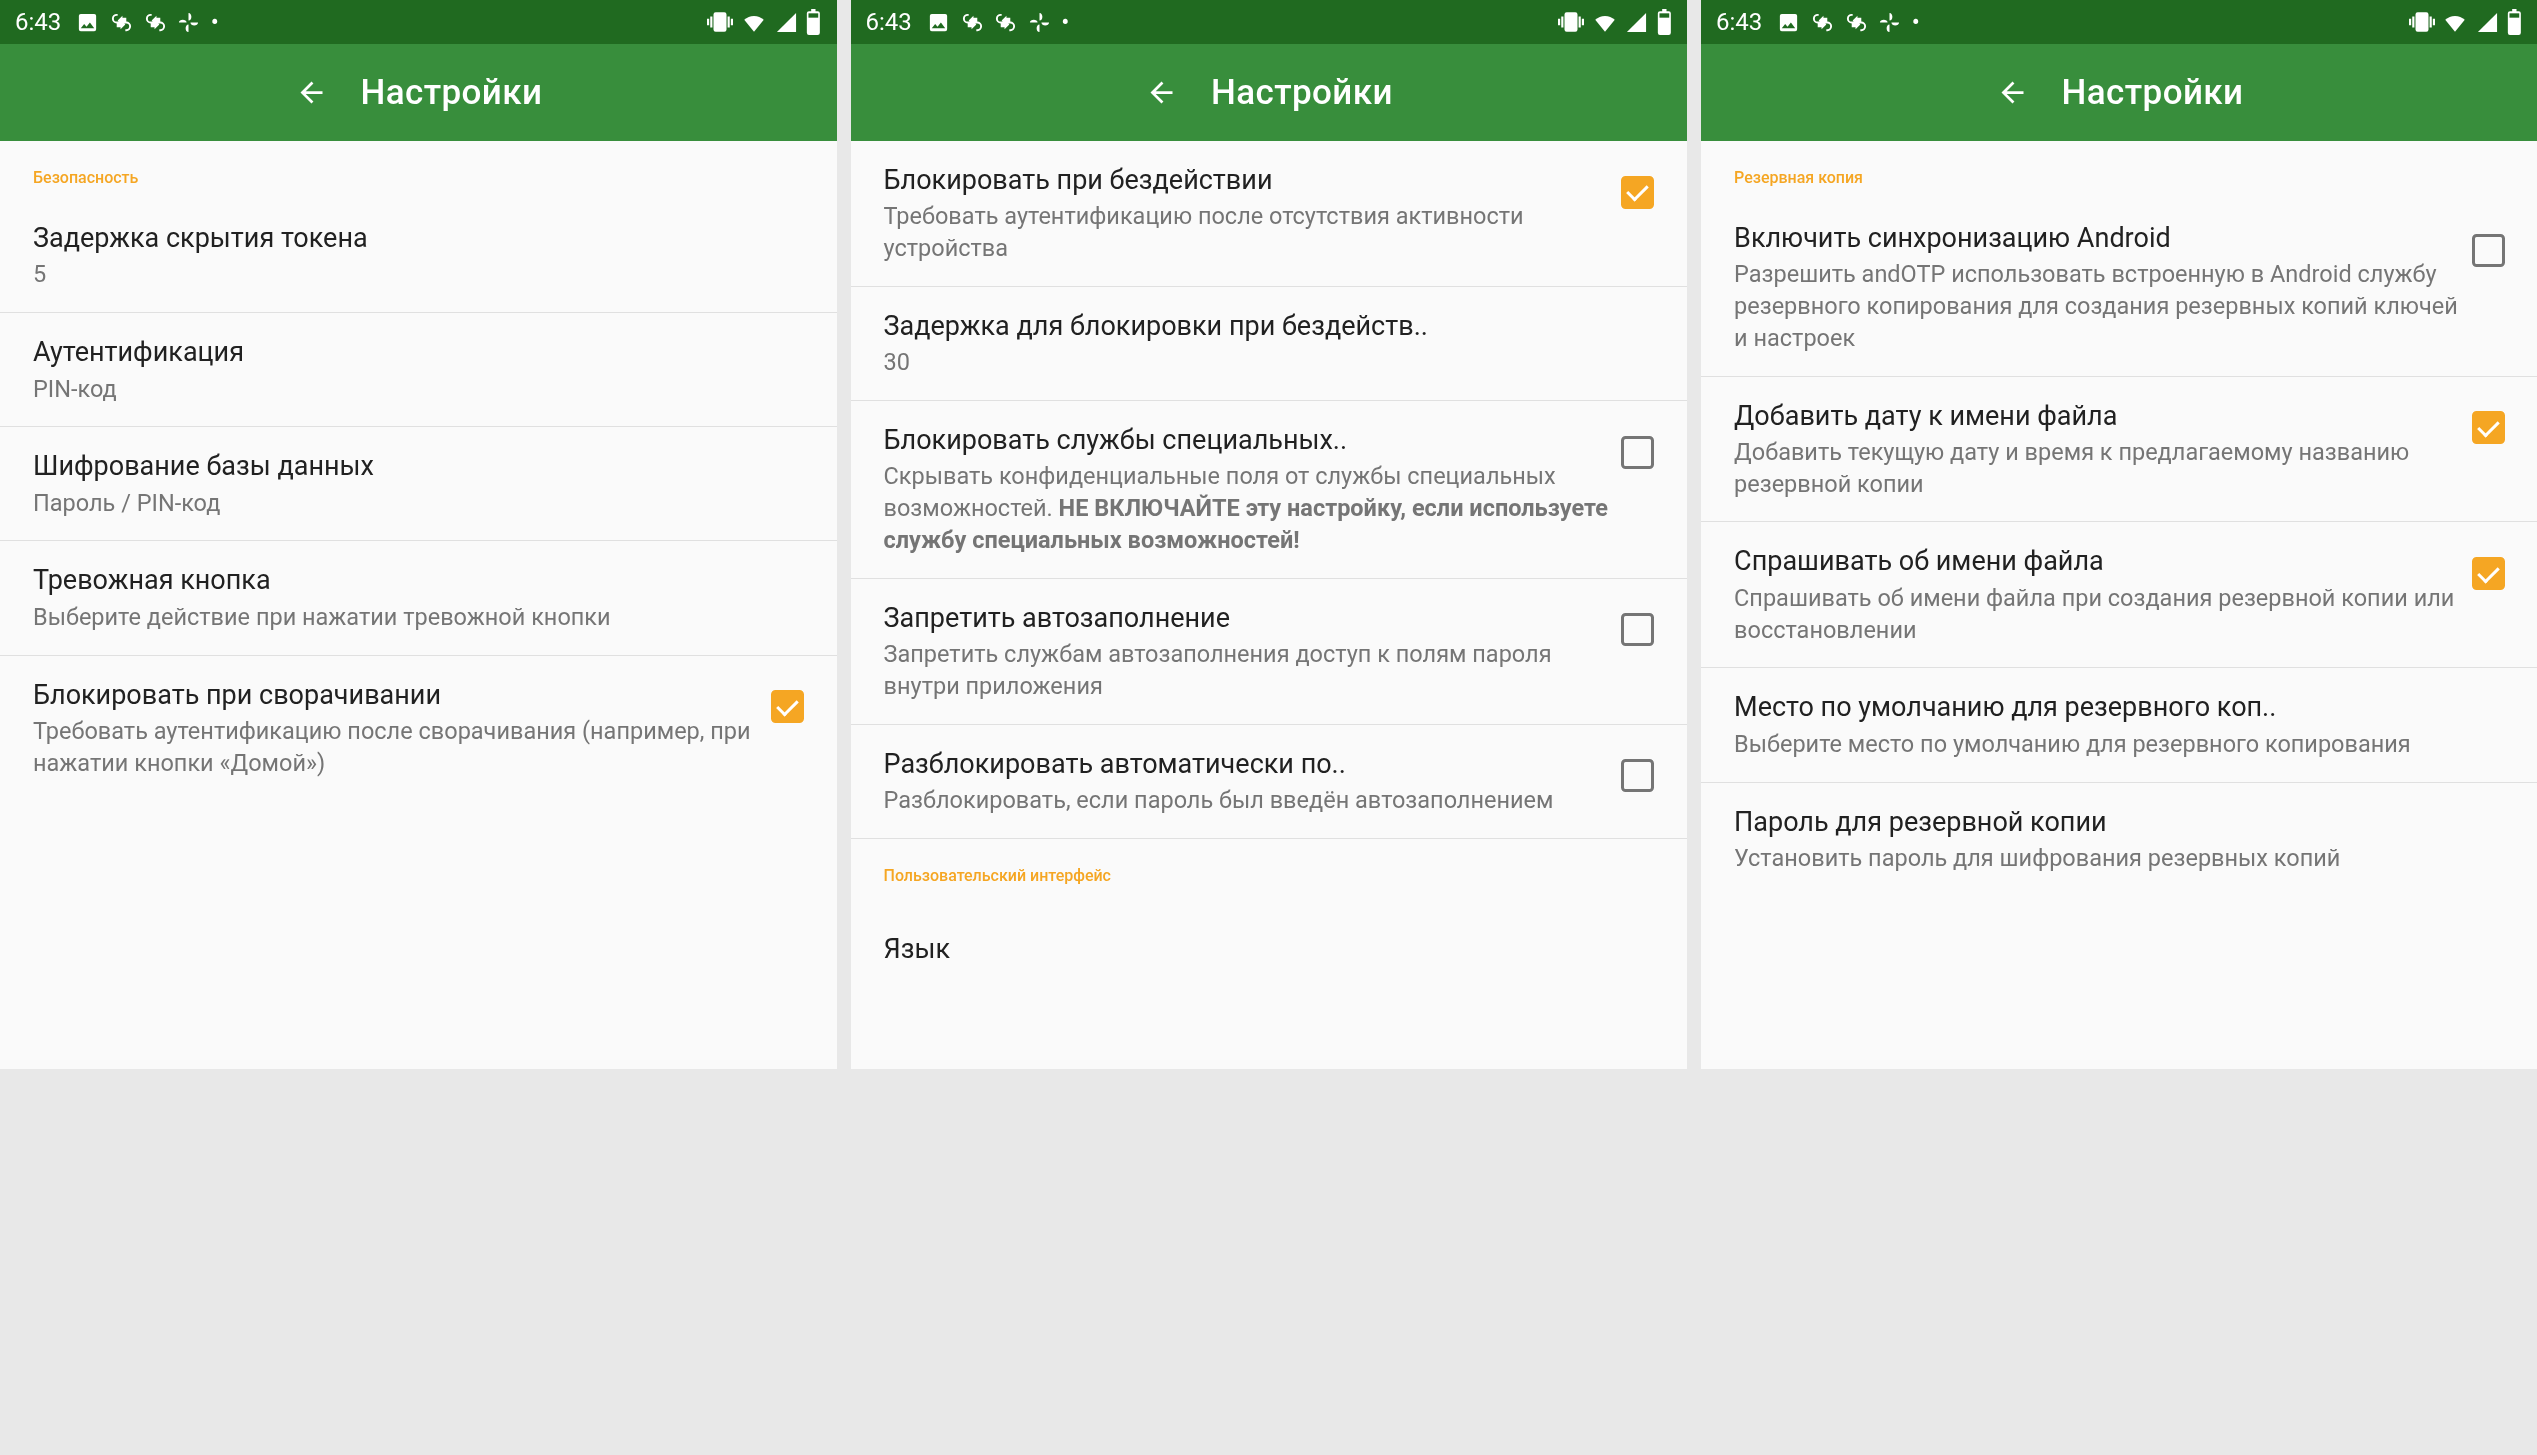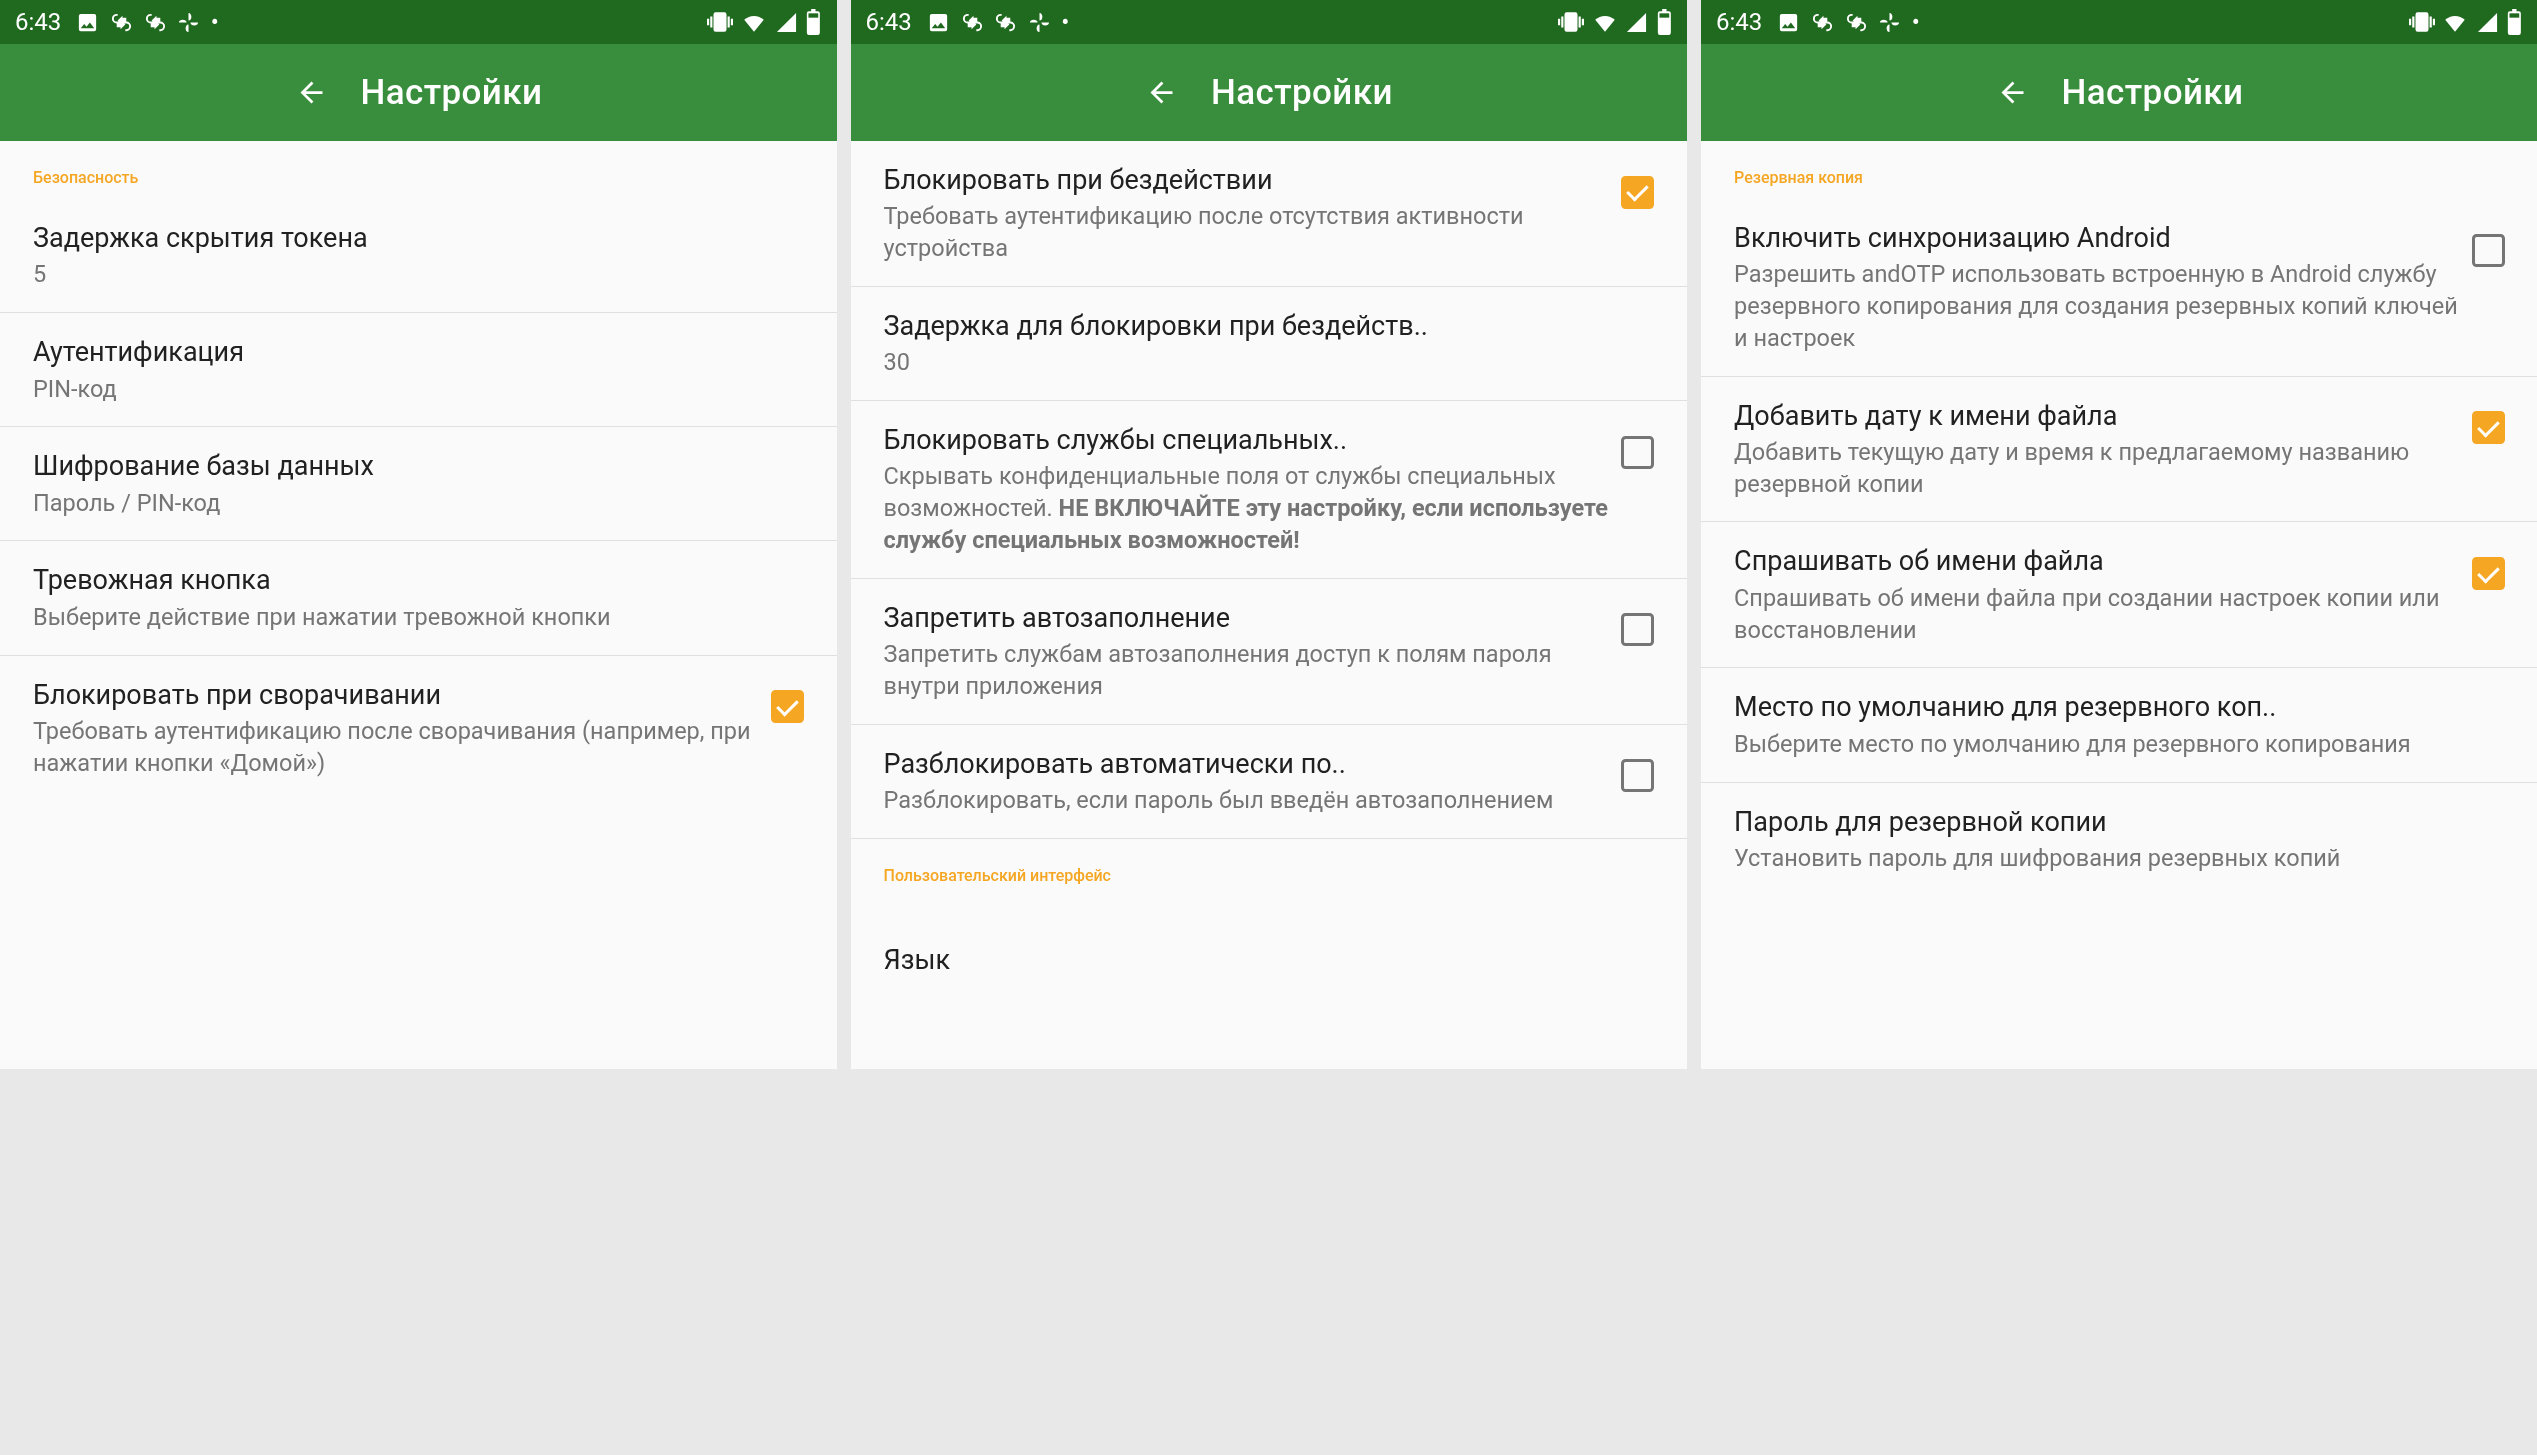--- a/index.html
+++ b/index.html
@@ -97,21 +97,21 @@
     content: "";
     width: 16.7px;
     height: 9px;
     border-left: 3.8px solid #fff;
     border-bottom: 3.8px solid #fff;
     transform: rotate(-45deg) translate(0.8px,-1.5px);
   }
   .partial-row {
     padding: 21px 33px 0 33px;
   }
-  .partial-row .row-title { margin-top: 24px; white-space: normal; }
+  .partial-row .row-title { margin-top: 13px; white-space: normal; }
 </style>
 </head>
 <body>
 
 <div class="phone">
   <div class="status-bar">
     <div class="status-left">
       <span class="status-time">6:43</span>
       <span class="status-icon">
           <svg width="23" height="23" viewBox="0 0 24 24" fill="#fff">
@@ -373,21 +373,21 @@
     <div class="row">
       <div class="row-text">
         <div class="row-title">Добавить дату к имени файла</div>
         <div class="row-sub">Добавить текущую дату и время к предлагаемому названию резервной копии</div>
       </div>
       <div class="checkbox checked"></div>
     </div>
     <div class="row">
       <div class="row-text">
         <div class="row-title">Спрашивать об имени файла</div>
-        <div class="row-sub">Спрашивать об имени файла при создании настроек копии или восстановлении</div>
+        <div class="row-sub">Спрашивать об имени файла при создания резервной копии или восстановлении</div>
       </div>
       <div class="checkbox checked"></div>
     </div>
     <div class="row">
       <div class="row-text">
         <div class="row-title">Место по умолчанию для резервного коп..</div>
         <div class="row-sub">Выберите место по умолчанию для резервного копирования</div>
       </div>
     </div>
     <div class="row">

